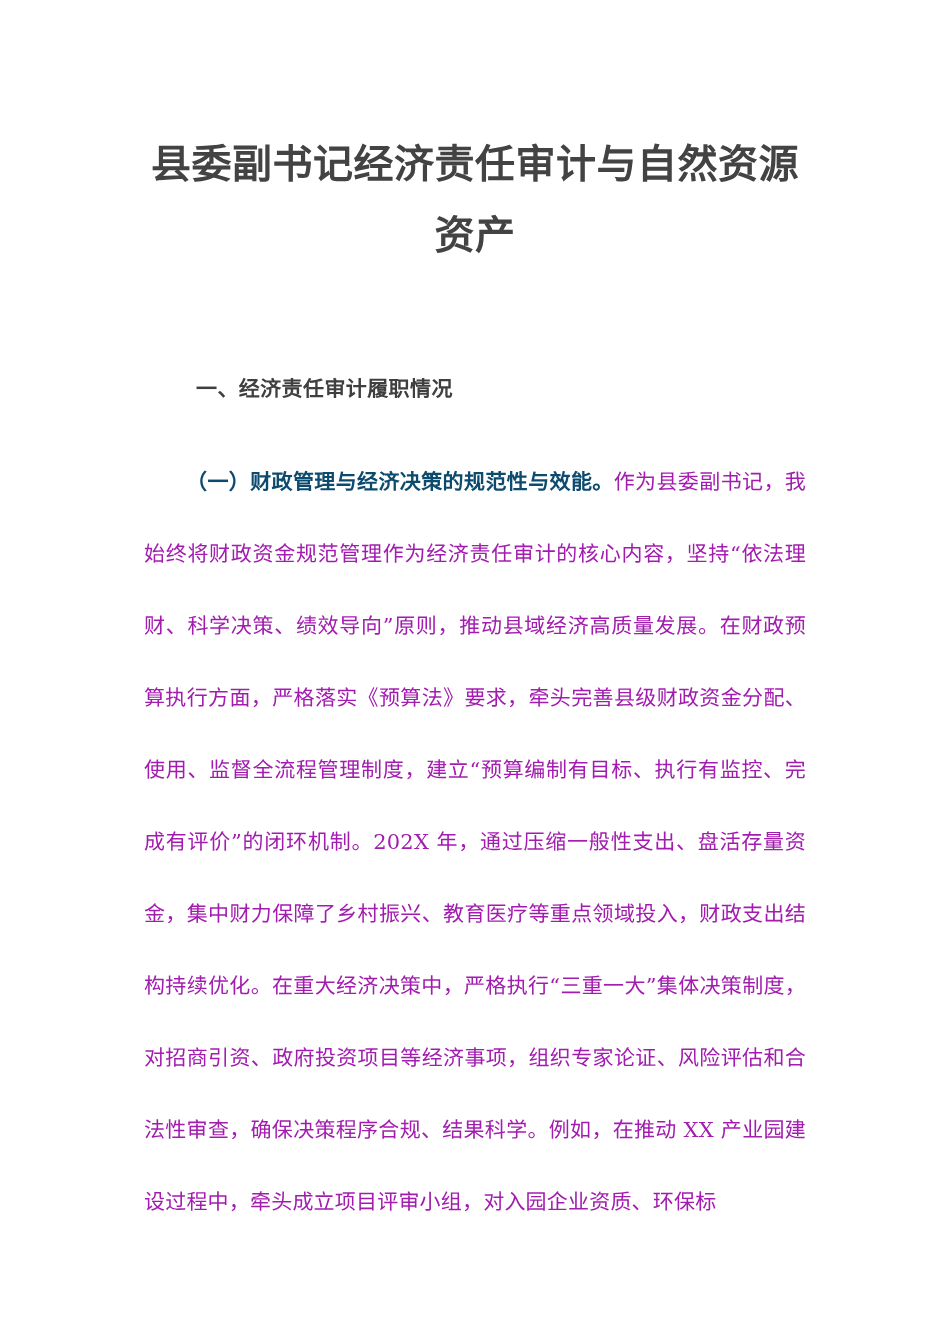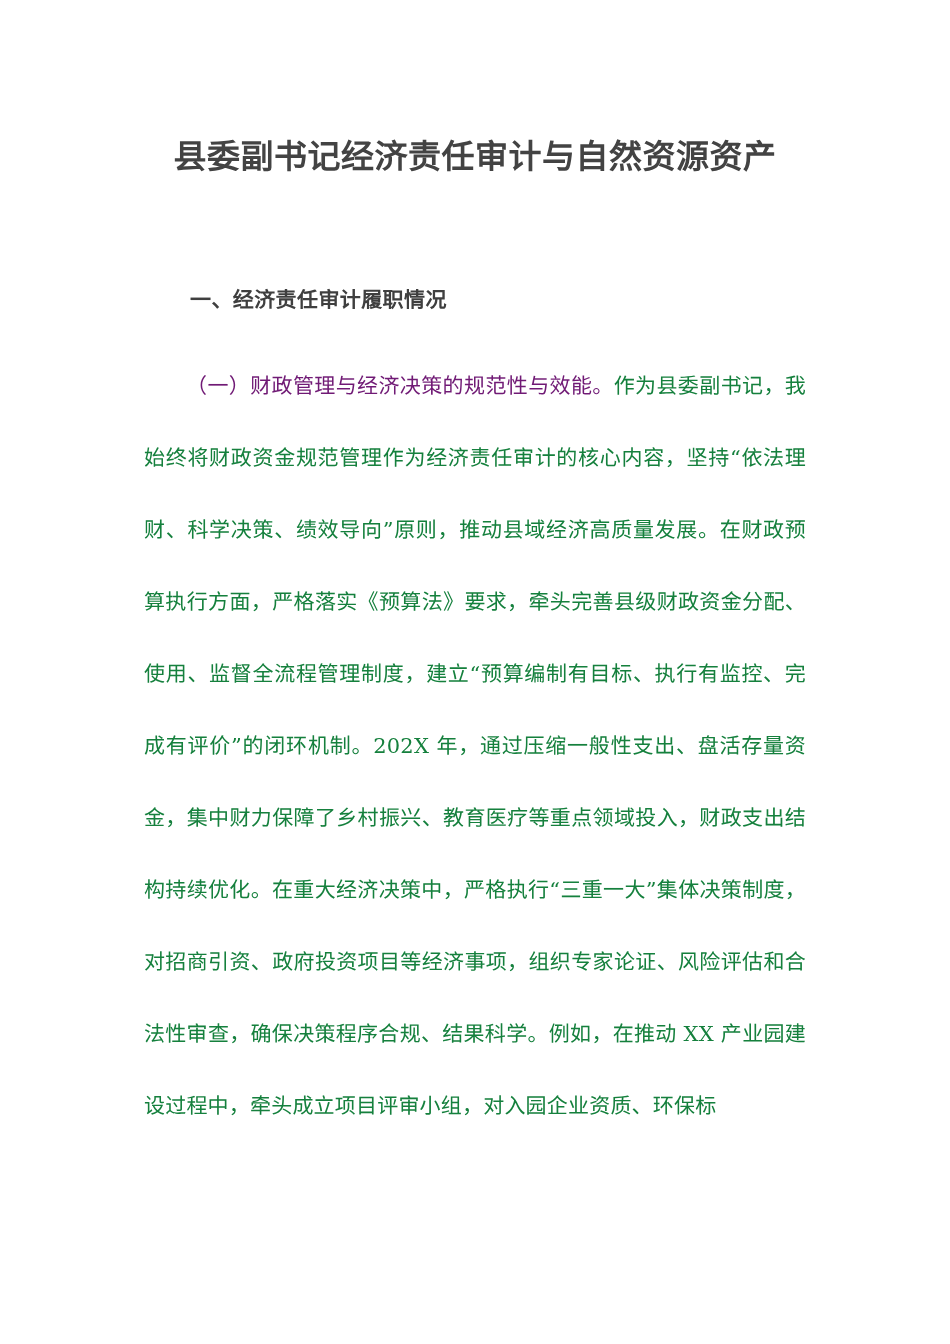--- a/index.html
+++ b/index.html
@@ -27,32 +27,32 @@
     position: absolute;
     left: 144px;
     top: 0;
     width: 662px;
   }
 
   
   .doc-title {
     margin: 0;
     padding-top: 128px;
-    font-size: 33px;
+    font-size: 40px;
     font-weight: bold;
     color: #434343;
     text-align: center;
     line-height: 1.78;
     letter-spacing: 0.5px;
     font-family: "DejaVu Serif", "Liberation Serif", serif;
   }
 
   
   .section-heading {
-    margin: 4px;
+    margin: 10px;
     padding-top: 92px;
     font-size: 21px;
     font-weight: bold;
     color: #3f3f3f;
     line-height: 1.6;
     text-indent: 42px;
     letter-spacing: 0.4px;
   }
 
   
@@ -63,27 +63,27 @@
     color: #6f6f6f;
     line-height: 72px;
     text-indent: 42px;
     text-align: justify;
     text-justify: inter-ideograph;
     letter-spacing: 0.2px;
     word-break: break-all;
   }
 
   .para .lead {
-    font-weight: normal;
-    color: #701a75;
+    font-weight: bold;
+    color: #0c4a6e;
   }
 
   .para .rest {
     font-weight: normal;
-    color: #15803d;
+    color: #a21caf;
   }
 </style>
 </head>
 <body>
 
 <div class="page">
   <div class="doc-body">
 
     <h1 class="doc-title">
       <span style="display: block;">县委副书记经济责任审计与自然资源资产</span>

